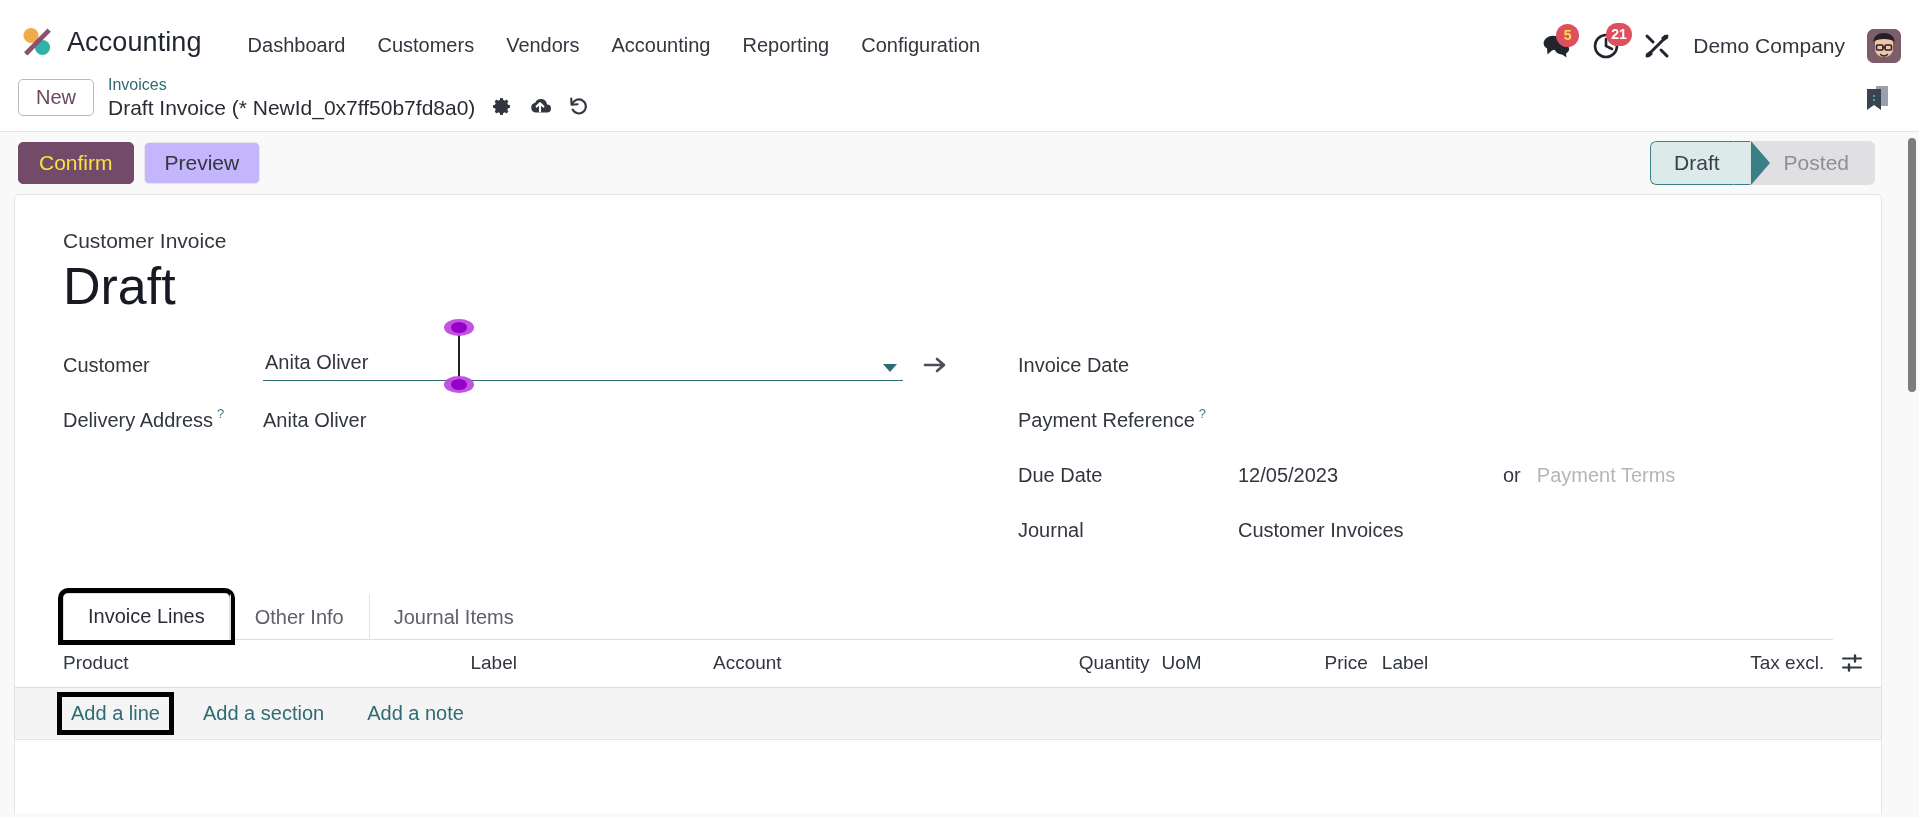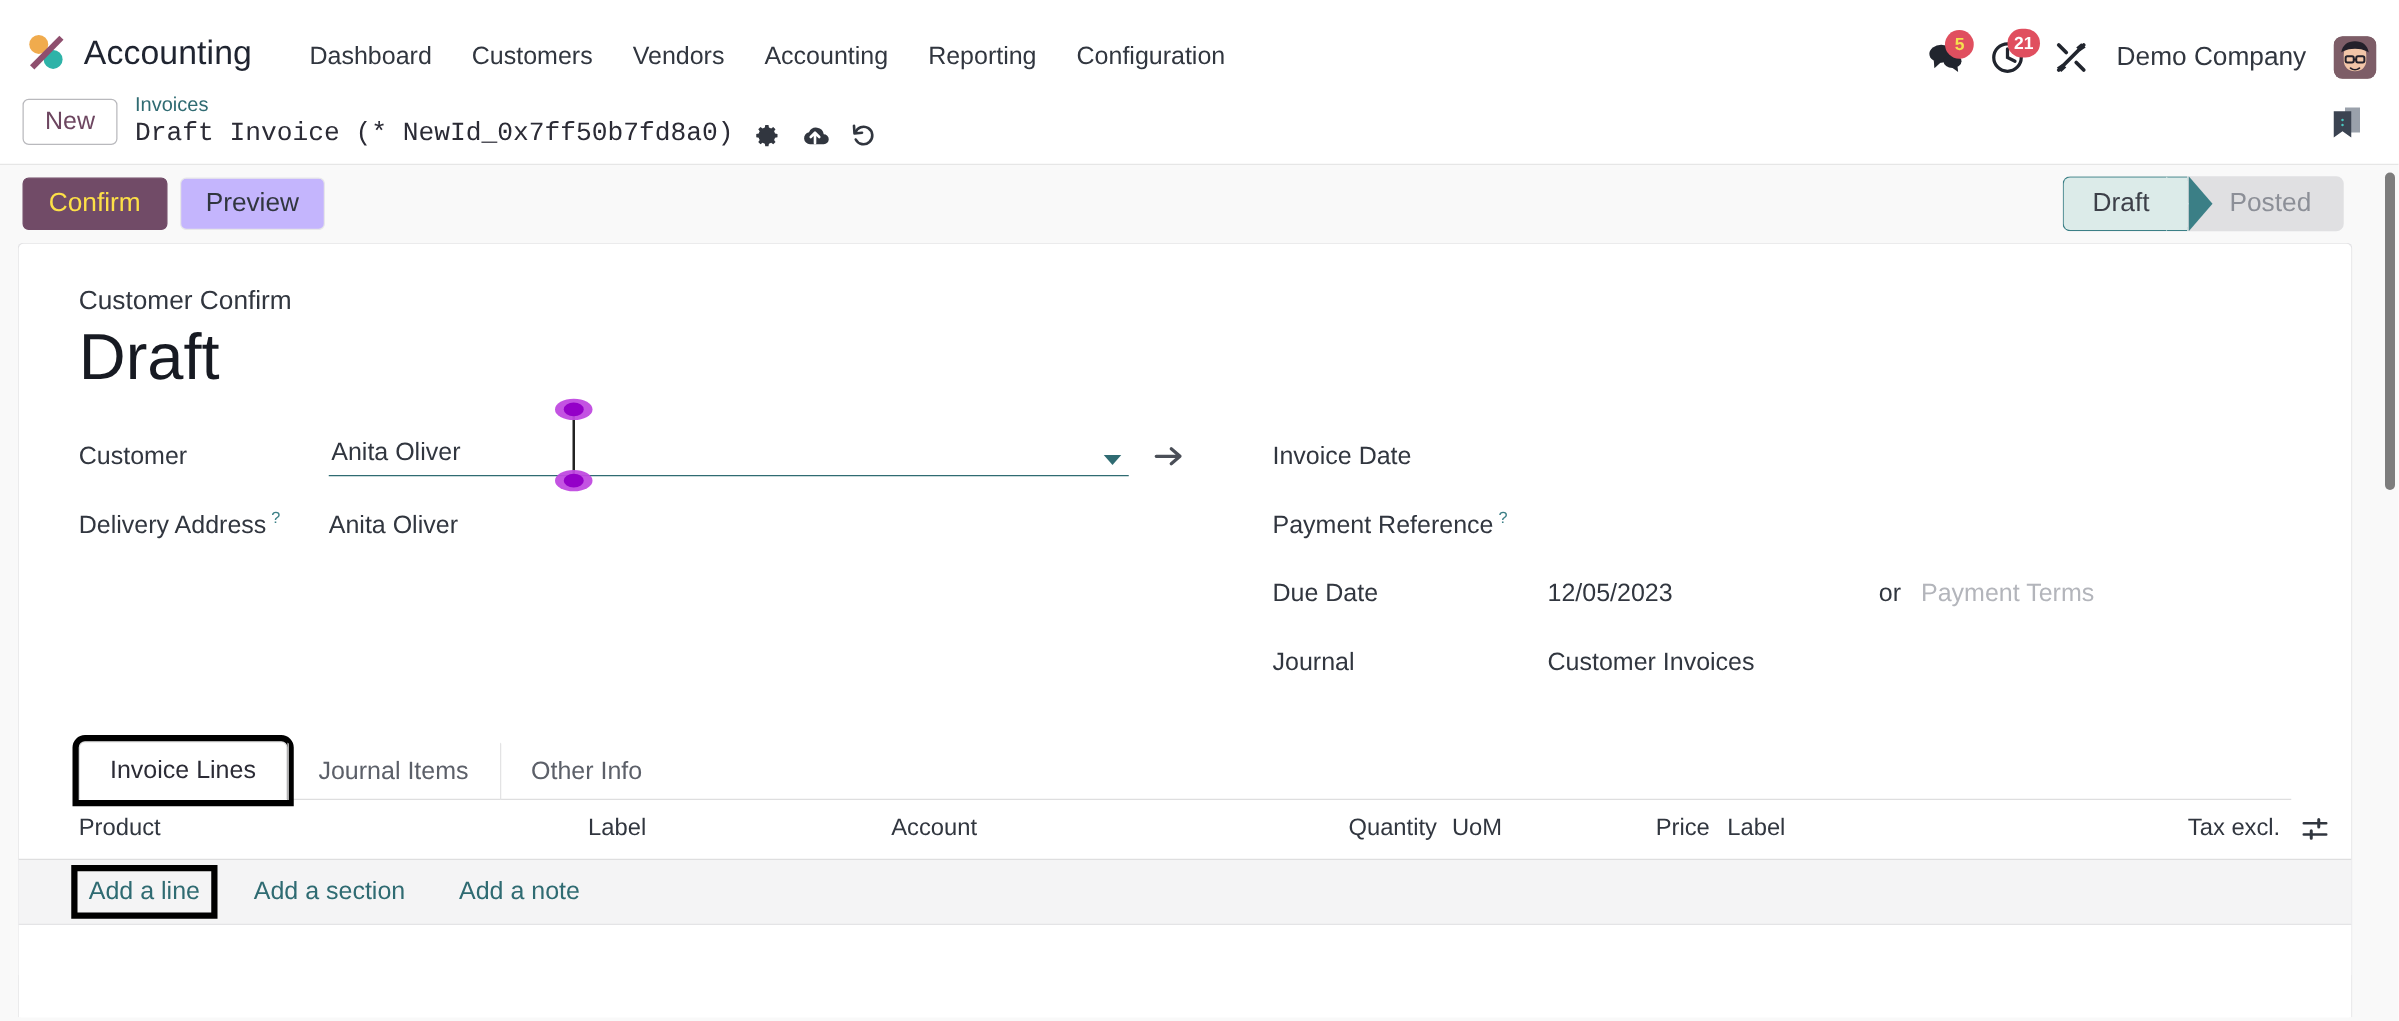--- a/index.html
+++ b/index.html
@@ -59,21 +59,21 @@
     background: #ffffff; display:flex; align-items:center; padding: 0 18px;
     border-bottom: 1px solid #e6e6e6;
   }
   .btn-new {
     border: 1px solid #b9b9bd; background:#fff; color:#6d4660;
     font-size: 20px; padding: 5px 17px; border-radius: 5px; cursor:pointer;
     line-height: 1.25; margin-right: 14px;
   }
   .bc-stack { display:flex; flex-direction:column; justify-content:center; line-height:1.12; }
   .bc-parent { font-size: 16px; color: #2f6b72; cursor:pointer; margin-bottom: 2px; }
-  .bc-row { display:flex; align-items:flex-end; gap: 0; font-family: Liberation Mono, monospace; }
+  .bc-row { display:flex; align-items:flex-start; gap: 0; }
   .bc-current { font-size: 21px; color: #2b2b35; white-space:nowrap; }
   .bc-ic { margin-left: 16px; cursor:pointer; display:flex; align-items:center; }
   .bc-ic:first-of-type { margin-left: 14px; }
   .bookmark-wrap { margin-left:auto; cursor:pointer; display:flex; align-items:center; padding-right:10px;}
 
   
   .cp-bottom {
     position: absolute; top: 132px; left: 0; width: 1919px; height: 62px;
     background: #f9f9f9;
     display:flex; align-items:center; padding: 0 18px;
@@ -347,21 +347,21 @@
       </div>
       <div class="st st-pending">
         <span class="st-lbl">Posted</span>
       </div>
     </div>
   </div>
 
   <div class="sheet-wrap">
     <div class="sheet">
 
-      <div class="doc-type">Customer Confirm</div>
+      <div class="doc-type">Customer Invoice</div>
       <div class="doc-title">Draft</div>
 
       <div class="form-grid">
 
         <div class="col-left">
 
           <div class="f-row">
             <div class="f-lbl">Customer</div>
             <div class="cust-input-wrap">
               <input class="cust-input" type="text" value="Anita Oliver" style="">
@@ -423,22 +423,22 @@
             <div class="f-lbl">Journal</div>
             <div class="f-val">Customer Invoices</div>
           </div>
 
         </div>
       </div>
 
       <div class="notebook">
         <div class="tabs">
           <div class="tab active annot-box">Invoice Lines</div>
+          <div class="tab">Other Info</div>
           <div class="tab">Journal Items</div>
-          <div class="tab">Other Info</div>
         </div>
 
         <div class="lines">
           <div class="lines-head">
             <div class="th th-product">Product</div>
             <div class="th th-label">Label</div>
             <div class="th th-account">Account</div>
             <div class="th th-qty">Quantity</div>
             <div class="th th-uom">UoM</div>
             <div class="th th-price">Price</div>

